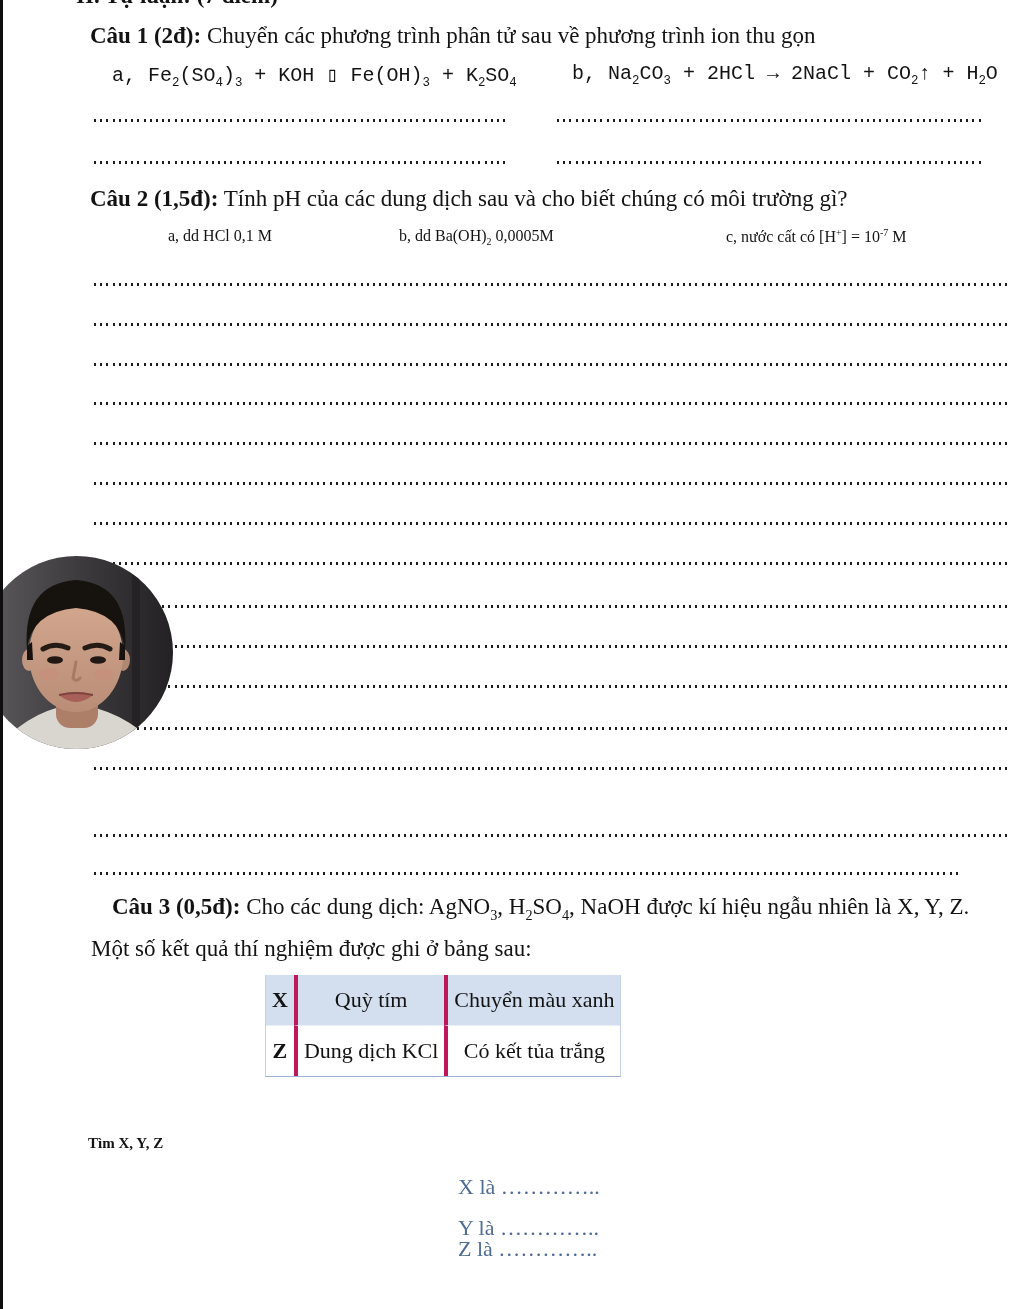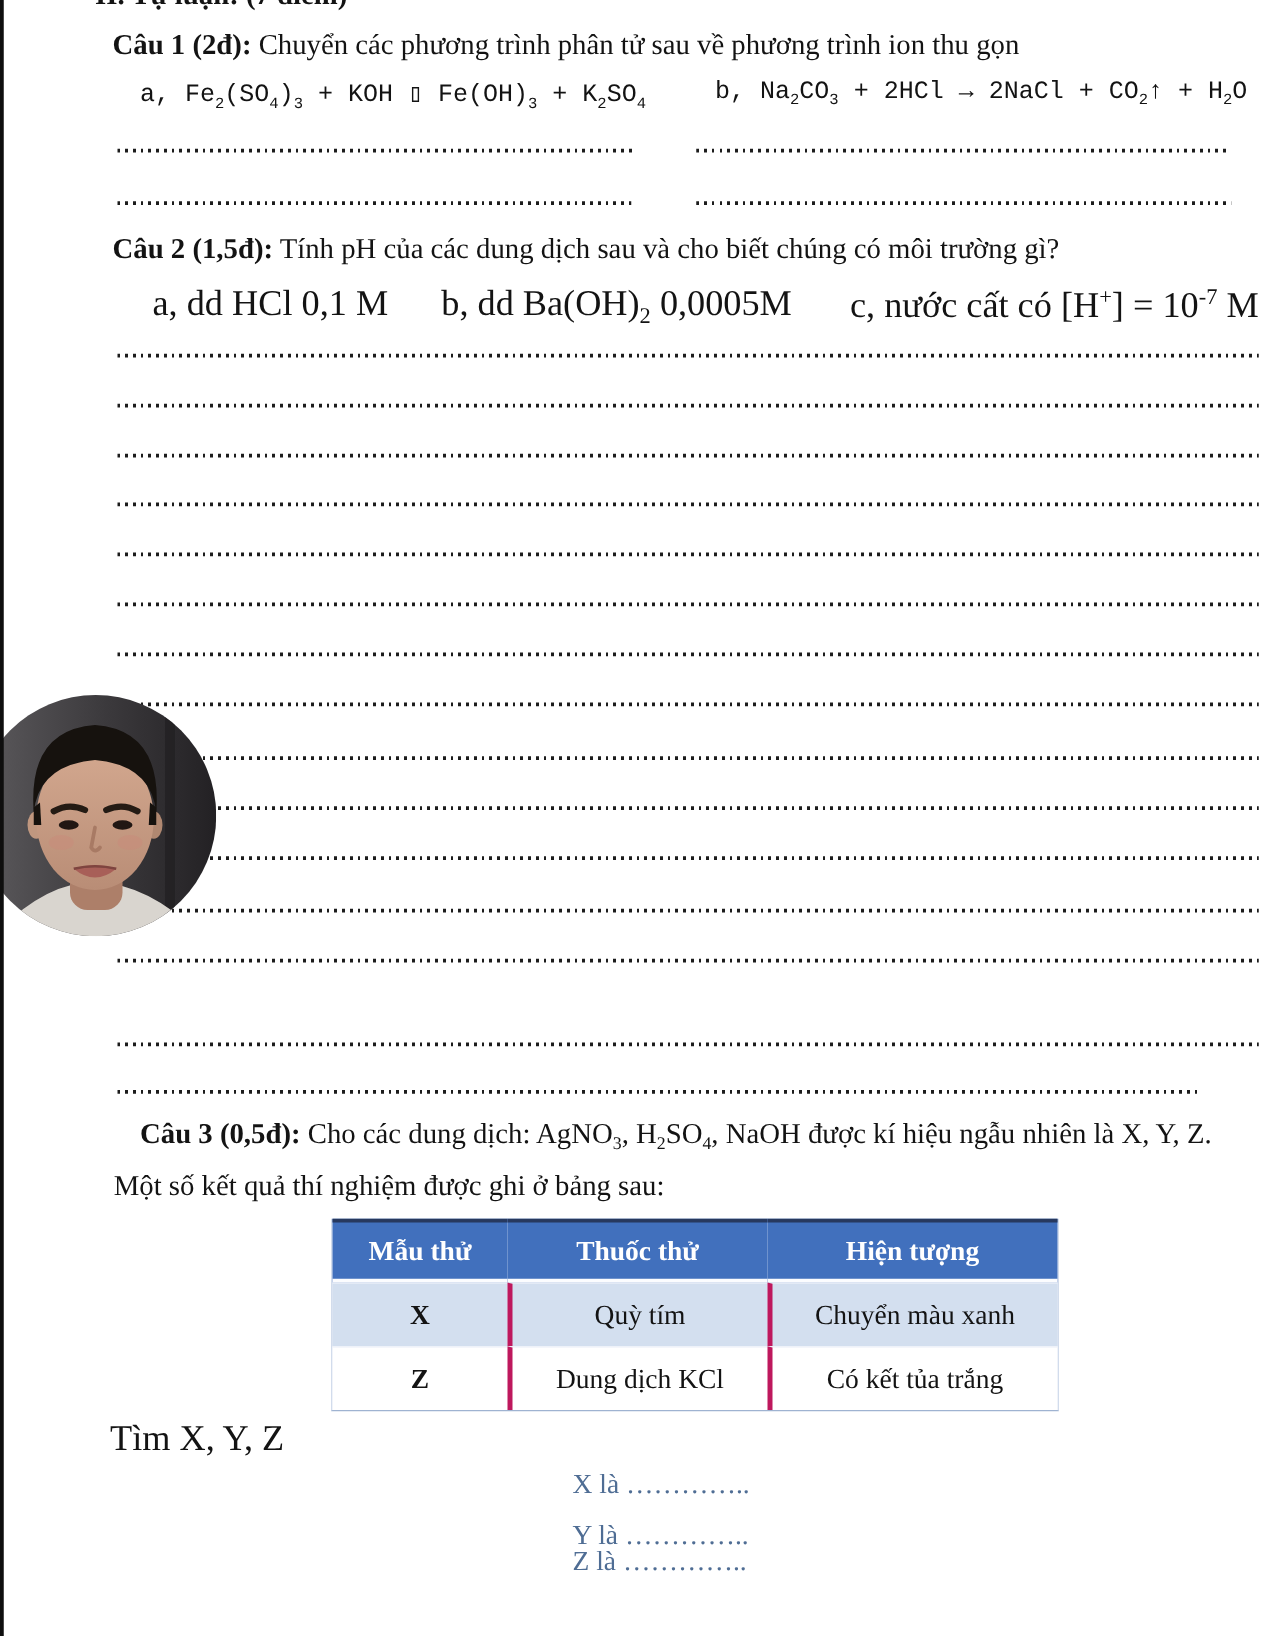--- a/index.html
+++ b/index.html
@@ -7,27 +7,27 @@
     width:1024px;height:1309px;position:relative;overflow:hidden;
     background:#ffffff;color:#131313;
     font-family:"Liberation Serif","DejaVu Serif",serif;
   }
   .abs{position:absolute;white-space:nowrap;}
   .left-edge{position:absolute;left:0;top:0;width:3px;height:1309px;background:#0e0e0e;z-index:6;}
   .clipped-top{left:76px;top:-17px;font-size:23px;font-weight:bold;z-index:2;}
   .qhead{font-size:23px;z-index:2;}
   .qhead b{font-weight:bold;}
   .eq{font-size:20px;z-index:2;font-family:Liberation Mono, monospace;}
-  .opt{font-size:29px;z-index:2;}
+  .opt{font-size:16px;z-index:2;margin-left:46px;}
   sub{font-size:0.62em;}
   sup{font-size:0.62em;}
   .dotline{position:absolute;height:3px;z-index:1;
     background-image:repeating-linear-gradient(to right,#1c1c1c 0 2.1px,transparent 2.1px 6.2px);}
   .answer-blue{font-size:22px;color:#4f6d94;z-index:2;margin-left:40px;}
-  .find-label{font-size:29px;z-index:2;}
+  .find-label{font-size:15px;z-index:2;font-weight:bold;}
 
   
   .result-table{position:absolute;left:265px;top:975px;z-index:2;
     border-collapse:separate;border-spacing:0;font-size:22px;text-align:center;
     border-left:1px solid #c3d0e6;border-right:1px solid #c3d0e6;border-bottom:1px solid #9fb3d1;}
   .result-table th{
     background:#4170bd;color:#ffffff;font-weight:bold;height:45px;
     border-top:3px solid #27395f;border-bottom:3px solid #fbfcfe;padding:0 6px;}
   .result-table td{height:50px;padding:0 6px;}
   .result-table td:first-child{font-weight:bold;}
@@ -80,25 +80,20 @@
     <div class="dotline" style="top: 767px; left: 94px; width: 913px;"></div>
     <div class="dotline" style="top: 834px; left: 94px; width: 913px;"></div>
     <div class="dotline" style="top: 872px; left: 94px; width: 866px;"></div>
   </div>
 
 <div class="abs qhead" style="left:91px;top:894px;margin-left:21px;"><b>Câu 3 (0,5đ):</b><span> Cho các dung dịch: AgNO<sub>3</sub>, H<sub>2</sub>SO<sub>4</sub>, NaOH được kí hiệu ngẫu nhiên là X, Y, Z.</span></div>
 <div class="abs qhead" style="left:91px;top:936px;">Một số kết quả thí nghiệm được ghi ở bảng sau:</div>
 
 <table class="result-table">
   <tbody>
-      <tr>
-    <th class="col-sample">Mẫu thử</th>
-    <th class="col-reagent">Thuốc thử</th>
-    <th class="col-result">Hiện tượng</th>
-  </tr>
   <tr class="row-light">
     <td>X</td>
     <td>Quỳ tím</td>
     <td>Chuyển màu xanh</td>
   </tr>
   <tr class="row-white">
     <td>Z</td>
     <td>Dung dịch KCl</td>
     <td>Có kết tủa trắng</td>
   </tr>

